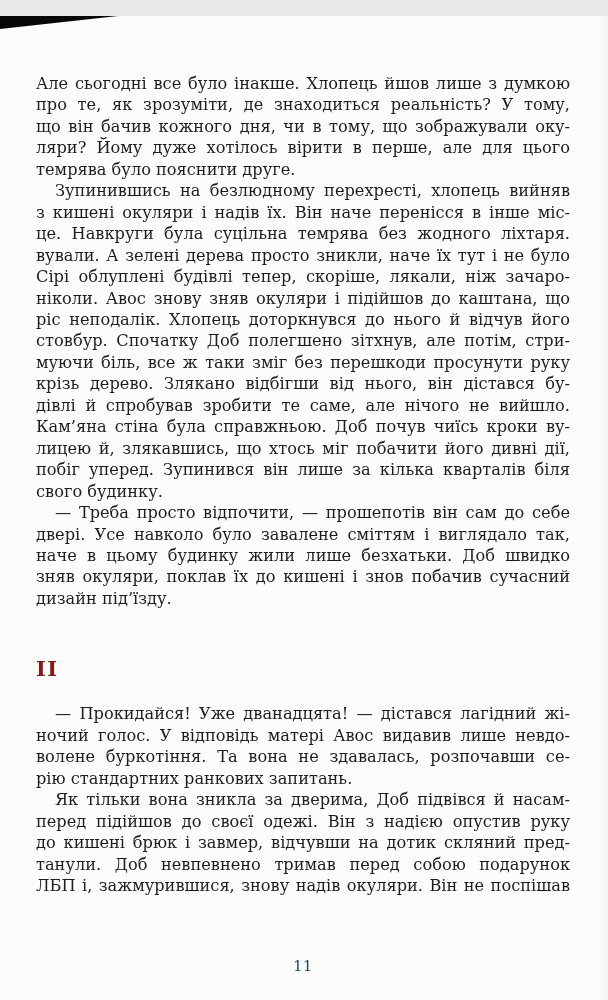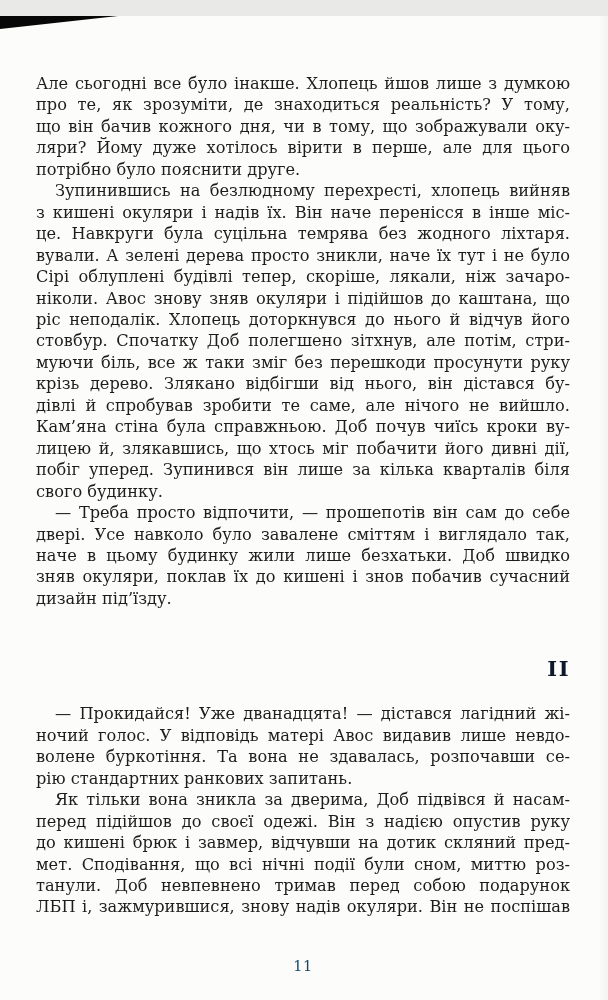--- a/index.html
+++ b/index.html
@@ -59,23 +59,23 @@
     text-align-last: auto;
   }
   .para.indent > .line:first-child {
     text-indent: 19px;
   }
   .chapter-heading {
     margin: 47px 0 21px 0;
     font-size: 21px;
     line-height: 26px;
     font-weight: bold;
-    text-align: right;
+    text-align: left;
     letter-spacing: 1.5px;
-    color: #0f172a;
+    color: #7f1d1d;
   }
   .page-number {
     position: absolute;
     left: 36px;
     top: 942px;
     width: 534px;
     text-align: center;
     font-size: 14.5px;
     line-height: 17px;
     letter-spacing: 0.5px;
@@ -87,21 +87,21 @@
 
 <div class="page">
   <div class="corner-artifact"></div>
   <div class="edge-shade"></div>
   <main class="text-block" id="text-block">
       <p class="para">
         <span class="line">Але сьогодні все було інакше. Хлопець йшов лише з думкою</span>
         <span class="line">про те, як зрозуміти, де знаходиться реальність? У тому,</span>
         <span class="line">що він бачив кожного дня, чи в тому, що зображували оку-</span>
         <span class="line">ляри? Йому дуже хотілось вірити в перше, але для цього</span>
-        <span class="line endpara">потрібно було пояснити друге.</span>
+        <span class="line endpara">темрява було пояснити друге.</span>
       </p>
       <p class="para indent">
         <span class="line">Зупинившись на безлюдному перехресті, хлопець вийняв</span>
         <span class="line">з кишені окуляри і надів їх. Він наче перенісся в інше міс-</span>
         <span class="line">це. Навкруги була суцільна темрява без жодного ліхтаря.</span>
         <span class="line">вували. А зелені дерева просто зникли, наче їх тут і не було</span>
         <span class="line">Сірі облуплені будівлі тепер, скоріше, лякали, ніж зачаро-</span>
         <span class="line">ніколи. Авос знову зняв окуляри і підійшов до каштана, що</span>
         <span class="line">ріс неподалік. Хлопець доторкнувся до нього й відчув його</span>
         <span class="line">стовбур. Спочатку Доб полегшено зітхнув, але потім, стри-</span>
@@ -124,19 +124,18 @@
       <p class="para indent">
         <span class="line">— Прокидайся! Уже дванадцята! — дістався лагідний жі-</span>
         <span class="line">ночий голос. У відповідь матері Авос видавив лише невдо-</span>
         <span class="line">волене буркотіння. Та вона не здавалась, розпочавши се-</span>
         <span class="line endpara">рію стандартних ранкових запитань.</span>
       </p>
       <p class="para indent">
         <span class="line">Як тільки вона зникла за дверима, Доб підвівся й насам-</span>
         <span class="line">перед підійшов до своєї одежі. Він з надією опустив руку</span>
         <span class="line">до кишені брюк і завмер, відчувши на дотик скляний пред-</span>
-        <span class="line">мет. Сподівання, що всі нічні події були сном, миттю роз-</span>
         <span class="line">танули. Доб невпевнено тримав перед собою подарунок</span>
         <span class="line">ЛБП і, зажмурившися, знову надів окуляри. Він не поспішав</span>
       </p>
     </main>
   <footer class="page-number">11</footer>
 </div>
 
 </body></html>

